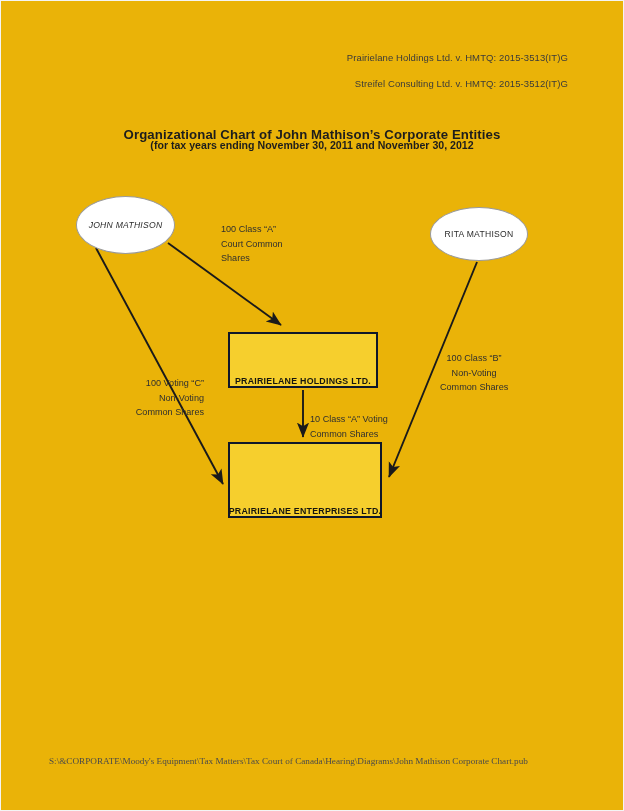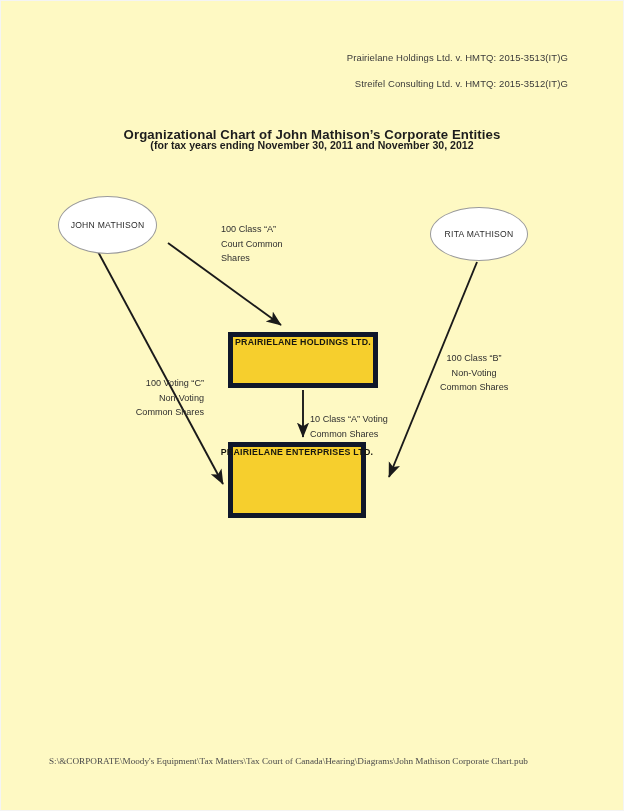--- a/index.html
+++ b/index.html
@@ -7,21 +7,21 @@
     padding: 0;
     background: #ffffff;
   }
   body {
     font-family: "Liberation Sans", sans-serif;
   }
   #page {
     position: relative;
     width: 624px;
     height: 811px;
-    background: #fef9c3;
+    background: #eab308;
     overflow: hidden;
   }
   
   #page::after {
     content: "";
     position: absolute;
     inset: 0;
     pointer-events: none;
     box-shadow: inset 0 0 0 1px #f4f4f4;
   }
@@ -84,41 +84,41 @@
     align-items: center;
     justify-content: center;
     box-sizing: border-box;
   }
   .node-ellipse span {
     font-size: 8.6px;
     color: #2b2b2b;
     letter-spacing: 0.25px;
     white-space: nowrap;
   }
-  #node-john    { left: 58px;  top: 196px; width: 99px; height: 58px; }
+  #node-john    { left: 76px;  top: 196px; width: 99px; height: 58px; font-style: italic; }
   #node-rita    { left: 430px; top: 207px; width: 98px; height: 54px; }
 
   .node-box {
     position: absolute;
     background: #f6cf2d;
-    border: 5px solid #0f172a;
+    border: 2px solid #0f172a;
     display: flex;
-    align-items: flex-start;
+    align-items: flex-end;
     justify-content: center;
     box-sizing: border-box;
   }
   .node-box span {
     font-size: 8.8px;
     font-weight: bold;
     color: #16160f;
     letter-spacing: 0.25px;
     white-space: nowrap;
   }
   #node-holdings    { left: 228px; top: 332px; width: 150px; height: 56px; }
-  #node-enterprises { left: 228px; top: 442px; width: 138px; height: 76px; }
+  #node-enterprises { left: 228px; top: 442px; width: 154px; height: 76px; }
 
   .edge-label {
     position: absolute;
     font-size: 9.1px;
     color: #2f2f2f;
     line-height: 1.62;
     white-space: nowrap;
   }
   #label-a { left: 221px; top: 222px; text-align: left; }
   #label-b { left: 440px; top: 351px; text-align: center; }

